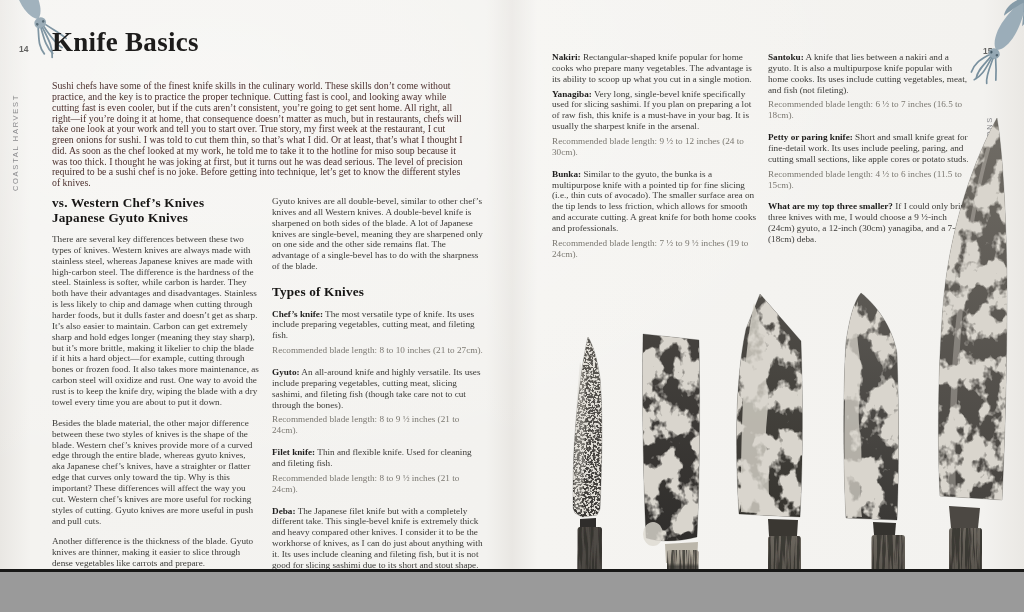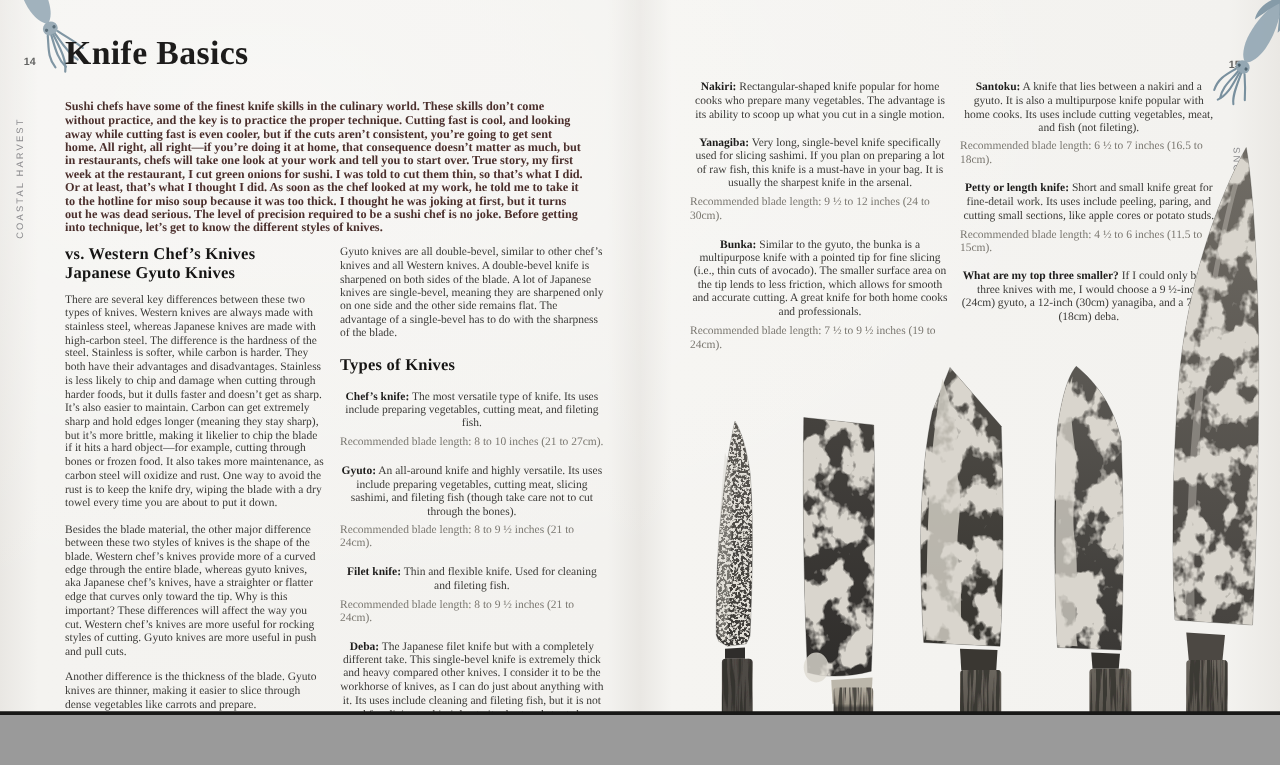--- a/index.html
+++ b/index.html
@@ -12,31 +12,31 @@
       #f3f2ef;
   }
   .pagenum{position:absolute;font-family:"Liberation Sans",sans-serif;font-size:8.5px;font-weight:bold;color:#636362;}
   .pagenum-left{left:19px;top:44px;}
   .pagenum-right{left:983px;top:46px;}
   .edge{position:absolute;font-family:"Liberation Sans",sans-serif;font-size:7.5px;letter-spacing:1.7px;color:#8b8b8e;white-space:nowrap;}
   .edge-left{left:11px;top:94px;writing-mode:vertical-rl;transform:rotate(180deg);}
   .edge-right{left:985px;top:116px;writing-mode:vertical-rl;transform:rotate(180deg);}
   .header{position:absolute;left:52px;top:28px;width:416px;}
   .title{font-size:27px;font-weight:bold;color:#1d1c1b;letter-spacing:.3px;margin:0 0 25px;line-height:1.05;}
-  .intro{font-size:9.8px;font-weight:bold;color:#4b2f2c;line-height:1.1;margin:0;}
+  .intro{font-size:9.8px;font-weight:normal;color:#4b2f2c;line-height:1.1;margin:0;}
   .col{position:absolute;}
   .col-1{left:52px;top:196px;width:208px;}
   .col-2{left:272px;top:196px;width:211px;}
   .col-3{left:552px;top:52px;width:208px;}
   .col-4{left:768px;top:52px;width:206px;}
   .col p{margin:0 0 10px;font-size:9.2px;line-height:1.18;}
   .col h3{font-size:13.2px;line-height:1.1;color:#161514;margin:0 0 9px;letter-spacing:.2px;}
   .col h3 .ln{display:block;}
   .types-heading{margin-top:13px !important;}
-  .entry-desc{margin:12px 0 4px !important;text-align:center;}
+  .entry-desc{margin:0 0 4px !important;}
   .entry-desc b{color:#1e1d1c;}
   .rec{font-size:7.7px;line-height:1.25;color:#7b7871;margin:0 0 11px !important;}
   .knives,.squid{position:absolute;pointer-events:none;}
   .bottom-edge{position:absolute;left:0;right:0;bottom:0;height:3px;background:#181817;}
 </style>
 </head>
 <body>
 
 <div class="spread">
 
@@ -117,21 +117,21 @@
     <p class="rec">Recommended blade length: 9 ½ to 12 inches (24 to 30cm).</p>
 
     <p class="entry-desc"><b>Bunka:</b> <span>Similar to the gyuto, the bunka is a multipurpose knife with a pointed tip for fine slicing (i.e., thin cuts of avocado). The smaller surface area on the tip lends to less friction, which allows for smooth and accurate cutting. A great knife for both home cooks and professionals.</span></p>
     <p class="rec">Recommended blade length: 7 ½ to 9 ½ inches (19 to 24cm).</p>
   </div>
 
   <div class="col col-4">
     <p class="entry-desc"><b>Santoku:</b> <span>A knife that lies between a nakiri and a gyuto. It is also a multipurpose knife popular with home cooks. Its uses include cutting vegetables, meat, and fish (not fileting).</span></p>
     <p class="rec">Recommended blade length: 6 ½ to 7 inches (16.5 to 18cm).</p>
 
-    <p class="entry-desc"><b>Petty or length knife:</b> <span>Short and small knife great for fine-detail work. Its uses include peeling, paring, and cutting small sections, like apple cores or potato studs.</span></p>
+    <p class="entry-desc"><b>Petty or paring knife:</b> <span>Short and small knife great for fine-detail work. Its uses include peeling, paring, and cutting small sections, like apple cores or potato studs.</span></p>
     <p class="rec">Recommended blade length: 4 ½ to 6 inches (11.5 to 15cm).</p>
 
     <p class="entry-desc"><b>What are my top three smaller?</b> <span>If I could only bring three knives with me, I would choose a 9 ½-inch (24cm) gyuto, a 12-inch (30cm) yanagiba, and a 7-inch (18cm) deba.</span></p>
   </div>
 
   <svg class="knives" style="left:540px;top:110px;" width="484" height="502" viewBox="0 0 484 502">
     <defs>
       <linearGradient id="gb1" x1="0" y1="0" x2="0" y2="1">
         <stop offset="0" stop-color="#5c5954"></stop>
           <stop offset="1" stop-color="#3b3936"></stop>

